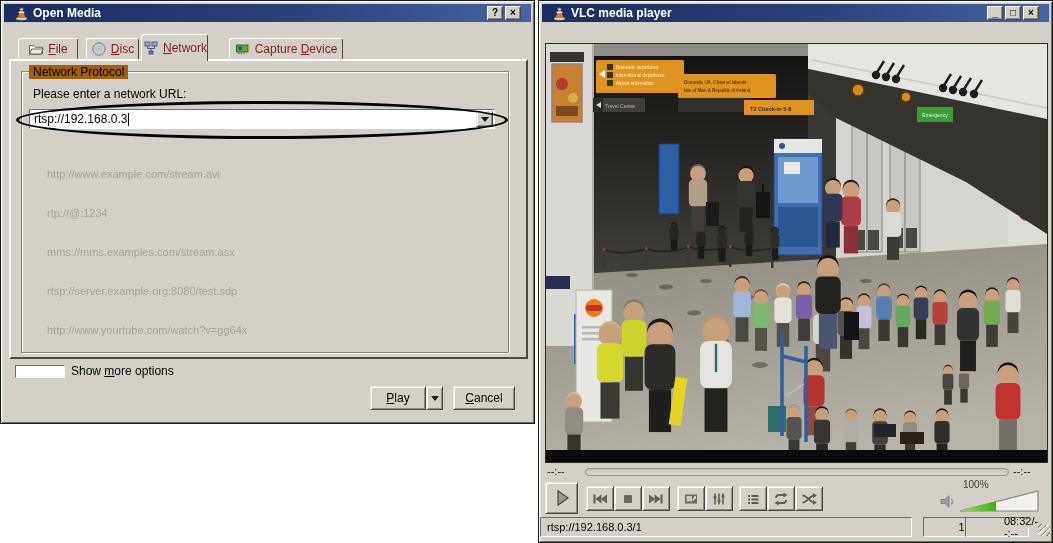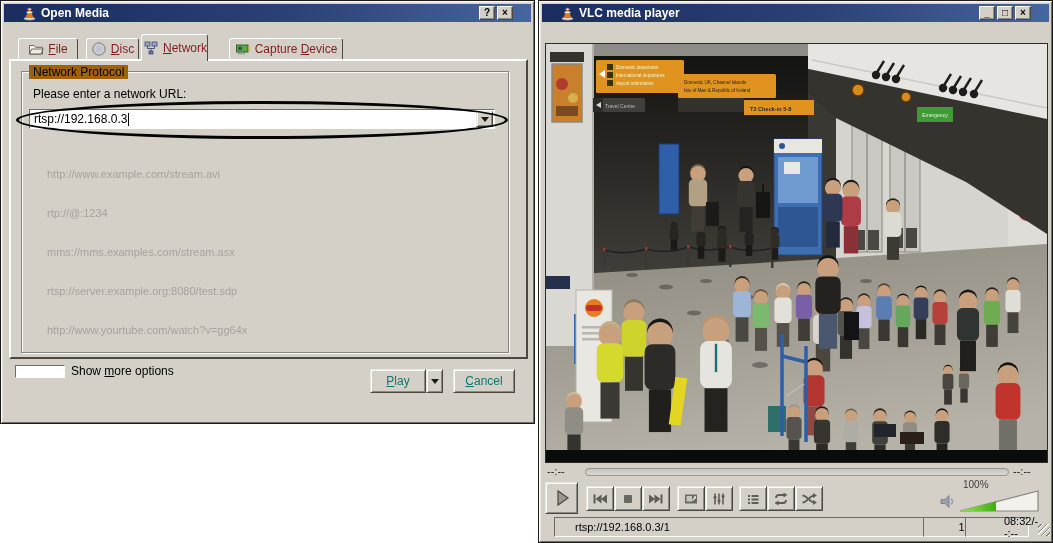--- a/index.html
+++ b/index.html
@@ -1,21 +1,21 @@
 <!DOCTYPE html>
 <html><head>
 <meta charset="utf-8">
 <style>
   * { margin:0; padding:0; box-sizing:border-box; }
   html,body { width:1053px; height:543px; background:#ffffff; font-family:"Liberation Sans", sans-serif; overflow:hidden; }
   .window { position:absolute; background:#d4d0c8; border:1px solid #1c1c1a;
             box-shadow: inset 1px 1px 0 #fbfaf6, inset -1px -1px 0 #6e6c66, inset 2px 2px 0 #e6e4dd; }
   .titlebar { position:absolute; left:3px; top:3px; right:3px; height:18px;
               background:linear-gradient(90deg,#1a2c60 0%, #2c4177 55%, #47659f 100%);
-              display:flex; align-items:center; padding:0 18px; color:#fff; font-weight:bold; font-size:12px; }
+              display:flex; align-items:center; padding:0 10px; color:#fff; font-weight:bold; font-size:12px; }
   .titlebar .ticon { width:15px; height:15px; margin-right:4px; flex:0 0 auto; }
   .titlebar .ttext { flex:1; white-space:nowrap; overflow:hidden; }
   .tbtn { width:16px; height:14px; margin-left:2px; background:#d4d0c8; border:1px solid;
           border-color:#fdfdfb #4a4843 #4a4843 #fdfdfb; box-shadow:inset -1px -1px 0 #8b8982;
           font-size:10px; font-weight:bold; color:#000; display:flex; align-items:center; justify-content:center;
           font-family:"Liberation Sans",sans-serif; line-height:1; }
   .btn3d { background:#d4d0c8; border:1px solid; border-color:#e9e7e2 #4a4843 #4a4843 #e9e7e2;
            box-shadow: inset 1px 1px 0 #fdfdfb, inset -1px -1px 0 #8b8982; }
   .sunken { border:1px solid; border-color:#6e6c66 #fdfdfb #fdfdfb #6e6c66; background:#fff;padding-left:48px; }
   .mn { text-decoration:underline; }
@@ -34,21 +34,21 @@
   #combo { position:absolute; left:28px; top:108px; width:466px; height:20px; background:#fff;
            display:flex; align-items:center; font-size:12px; padding-left:4px; }
   #combo .caret { display:inline-block; width:1px; height:13px; background:#000; margin-left:1px; }
   #combo-drop { position:absolute; right:1px; top:1px; width:17px; height:16px; display:flex; align-items:center; justify-content:center; }
   .arrow-down { width:0; height:0; border-left:4px solid transparent; border-right:4px solid transparent; border-top:5px solid #1a1a18; }
   #ellipse-annot { position:absolute; left:15px; top:100px; width:492px; height:38px;
                    border:3px solid #040404; border-radius:50%; z-index:10; pointer-events:none; }
   #examples { position:absolute; left:46px; top:141px; font-size:11px; line-height:13px; color:#a5a39c; white-space:pre; }
   #chk-row { position:absolute; left:14px; top:363px; display:flex; align-items:center; gap:6px; font-size:12px; }
   #chk-box { width:13px; height:13px; }
-  .dlgbtn { position:absolute; top:368px; height:24px; font-size:12px; display:flex; align-items:center; justify-content:center; color:#0f766e; }
+  .dlgbtn { position:absolute; top:385px; height:24px; font-size:12px; display:flex; align-items:center; justify-content:center; color:#000000; }
   
   #player { left:538px; top:0; width:515px; height:543px; }
   #menubar { position:absolute; left:4px; top:23px; right:4px; height:18px; display:flex; align-items:center; font-size:12px; }
   #menubar span { padding:1px 7px; }
   #video-box { position:absolute; left:6px; top:42px; width:503px; height:420px; border:1px solid #2a2a28; background:#000; }
   #timerow { position:absolute; left:0; top:464px; width:515px; height:14px; font-size:11px; color:#1a1a18; }
   .timetxt { position:absolute; top:0; }
   #seekbar { position:absolute; left:46px; top:3px; width:424px; height:8px; border-radius:4px;
              background:linear-gradient(#c6c3bc,#dcd9d2); border:1px solid #97948c; }
   .ctlbtn { position:absolute; display:flex; align-items:center; justify-content:center; }
@@ -597,18 +597,18 @@
               <stop offset="1" stop-color="#3fae12"></stop>
             </linearGradient>
           </defs>
         <polygon points="1,22 79,22 79,2" fill="#f2f1ec" stroke="#8a887f" stroke-width="1.2"></polygon>
         <polygon points="1,22 37,22 37,12.5" fill="url(#volg)"></polygon>
       </svg>
     </div>
   </div>
 
   <div id="statusbar">
-    <div class="statbox sunken" style="left:15px; width:372px; padding-left:20px; background:#d4d0c8;">rtsp://192.168.0.3/1</div>
+    <div class="statbox sunken" style="left:1px; width:372px; padding-left:6px; background:#d4d0c8;">rtsp://192.168.0.3/1</div>
     <div class="statbox sunken" style="left:384px; width:38px; justify-content:center; background:#d4d0c8;">1.00x</div>
     <div class="statbox sunken" style="left:426px; width:64px; justify-content:center; background:#d4d0c8;">08:32/--:--</div>
     <div id="grip"></div>
   </div>
 </div>
 
 </body></html>

